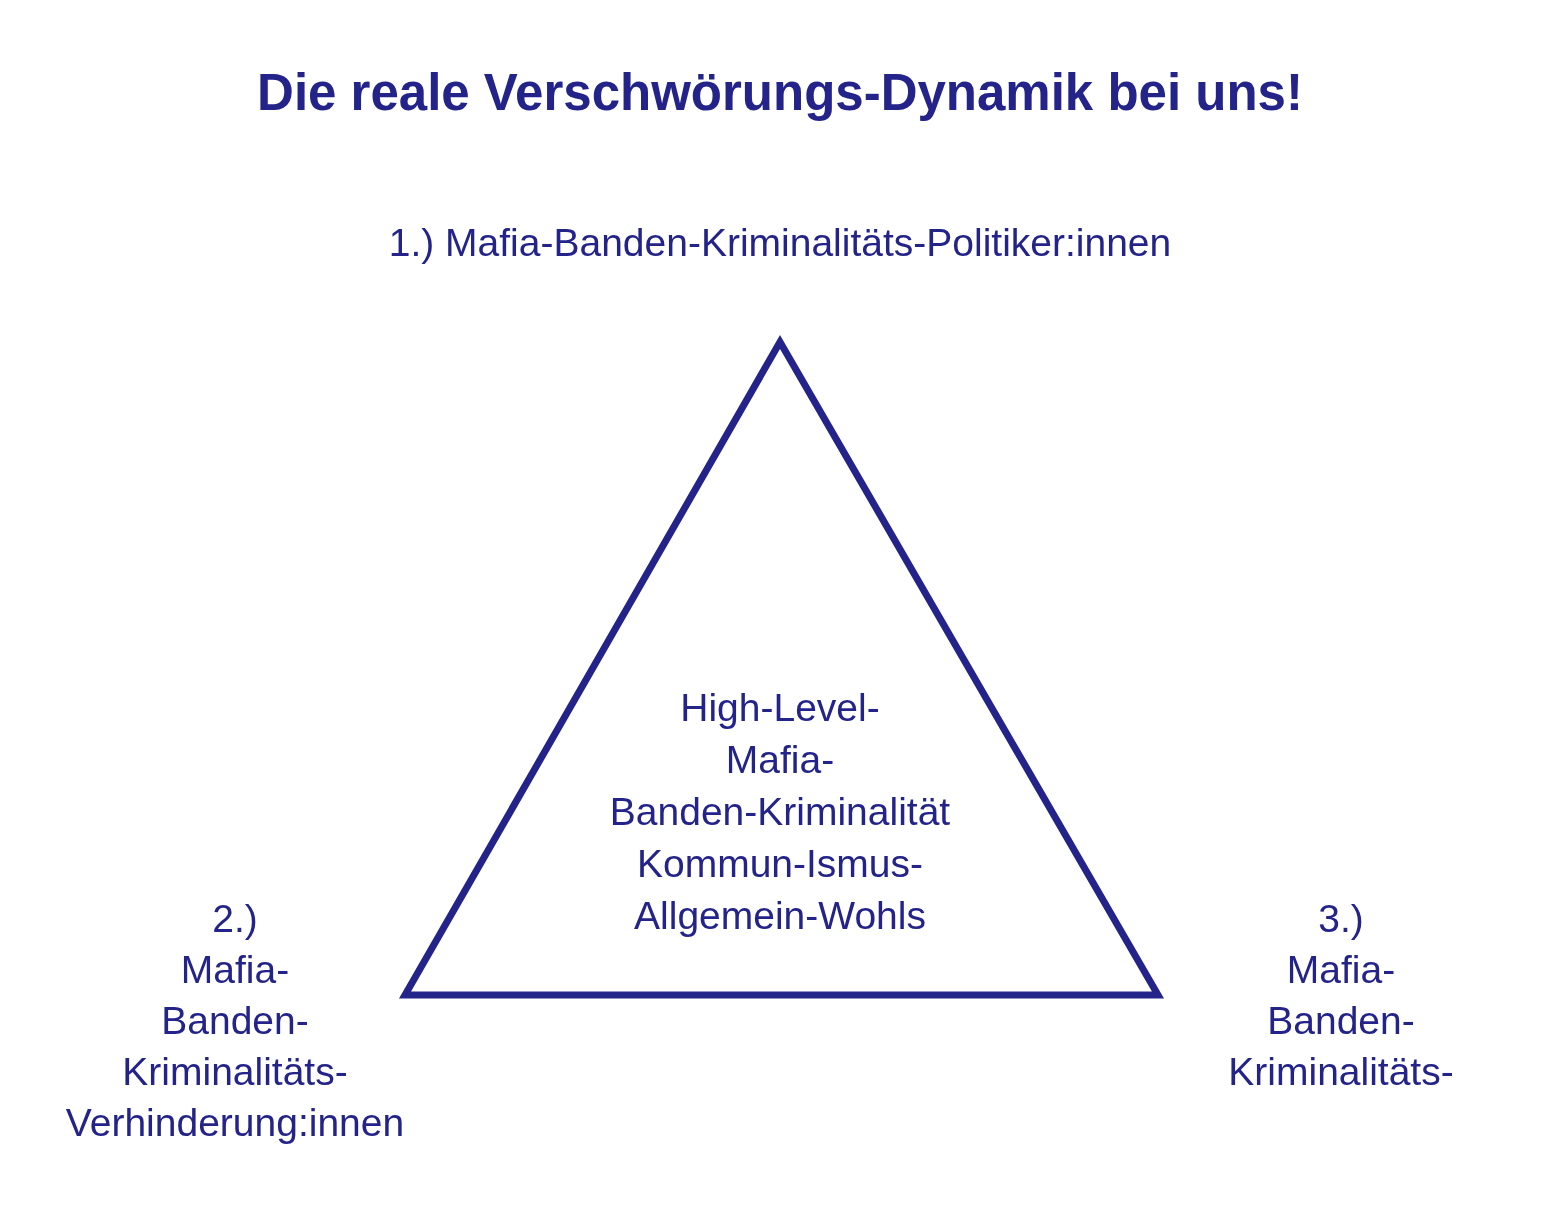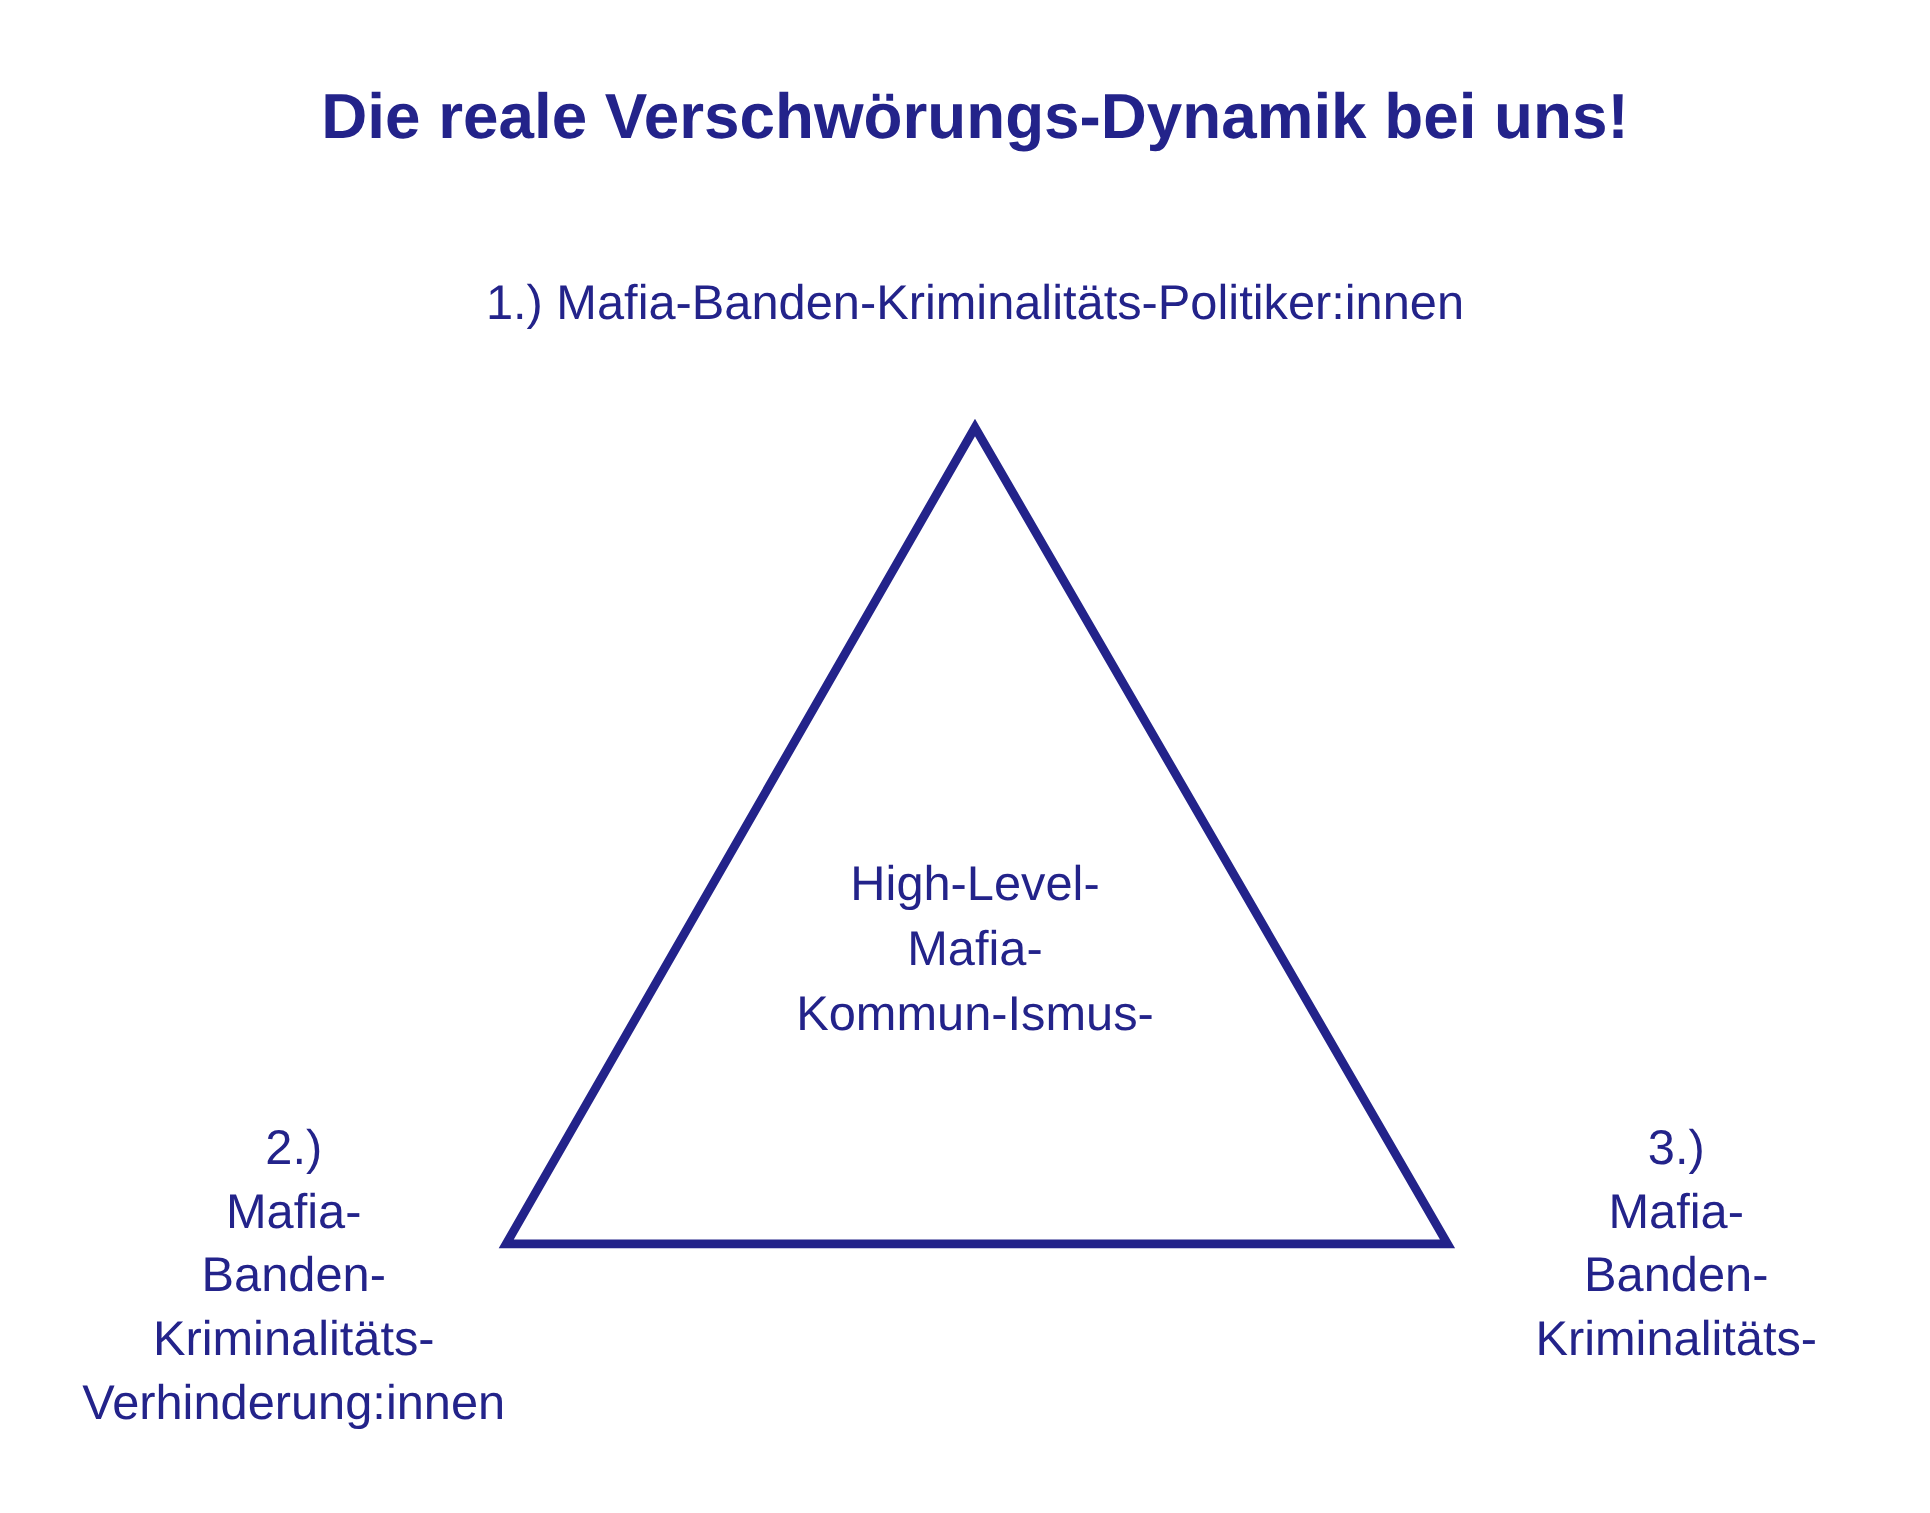--- a/index.html
+++ b/index.html
@@ -79,21 +79,23 @@
   <polygon points="780,342 405,995 1158,995" fill="none" stroke="#23238a" stroke-width="7" stroke-linejoin="miter"></polygon>
 </svg>
 
 <div class="node-label node-top">
   <span class="line">1.) Mafia-Banden-Kriminalitäts-Politiker:innen</span>
 </div>
 
 <div class="center-text">
   <span class="line">High-Level-</span>
   <span class="line">Mafia-</span>
+  <span class="line">Banden-Kriminalität</span>
   <span class="line">Kommun-Ismus-</span>
+  <span class="line">Allgemein-Wohls</span>
 </div>
 
 <div class="node-label node-left">
   <span class="line">2.)</span>
   <span class="line">Mafia-</span>
   <span class="line">Banden-</span>
   <span class="line">Kriminalitäts-</span>
   <span class="line">Verhinderung:innen</span>
 </div>
 

